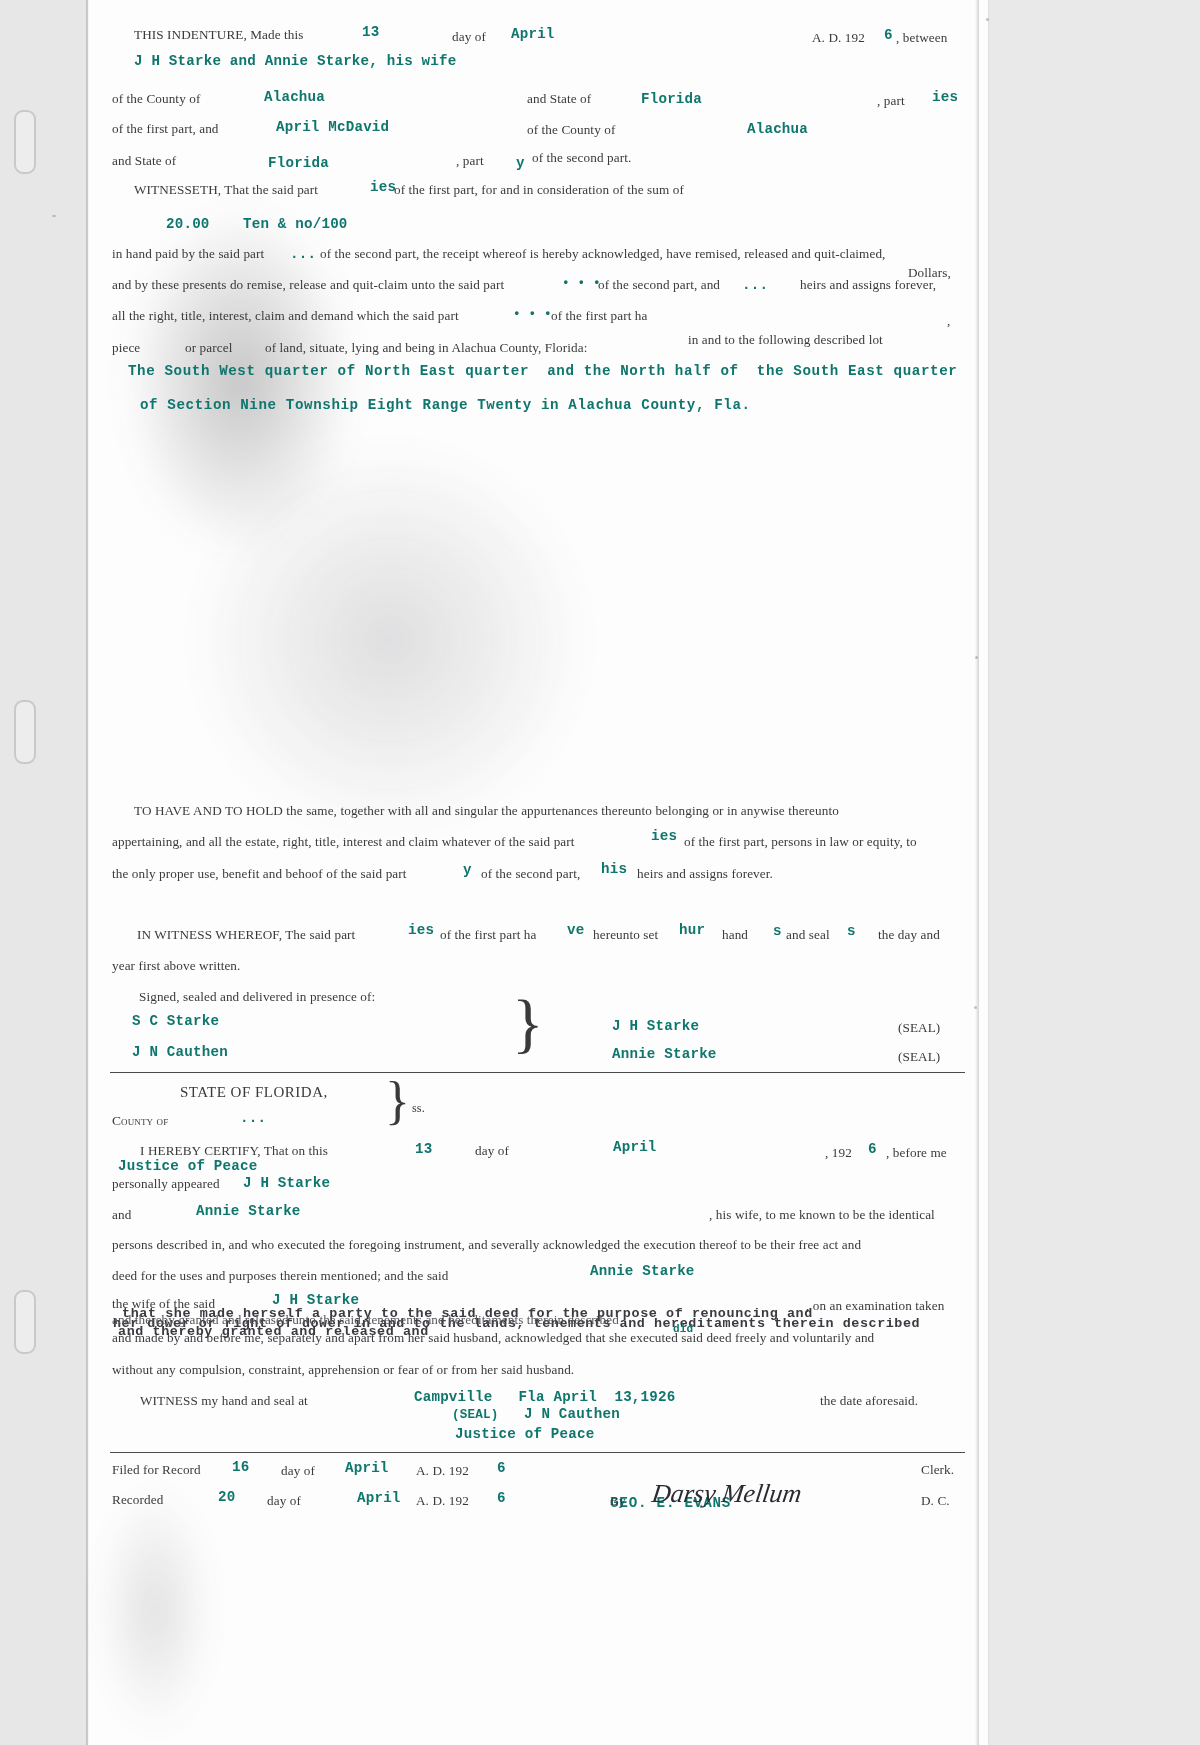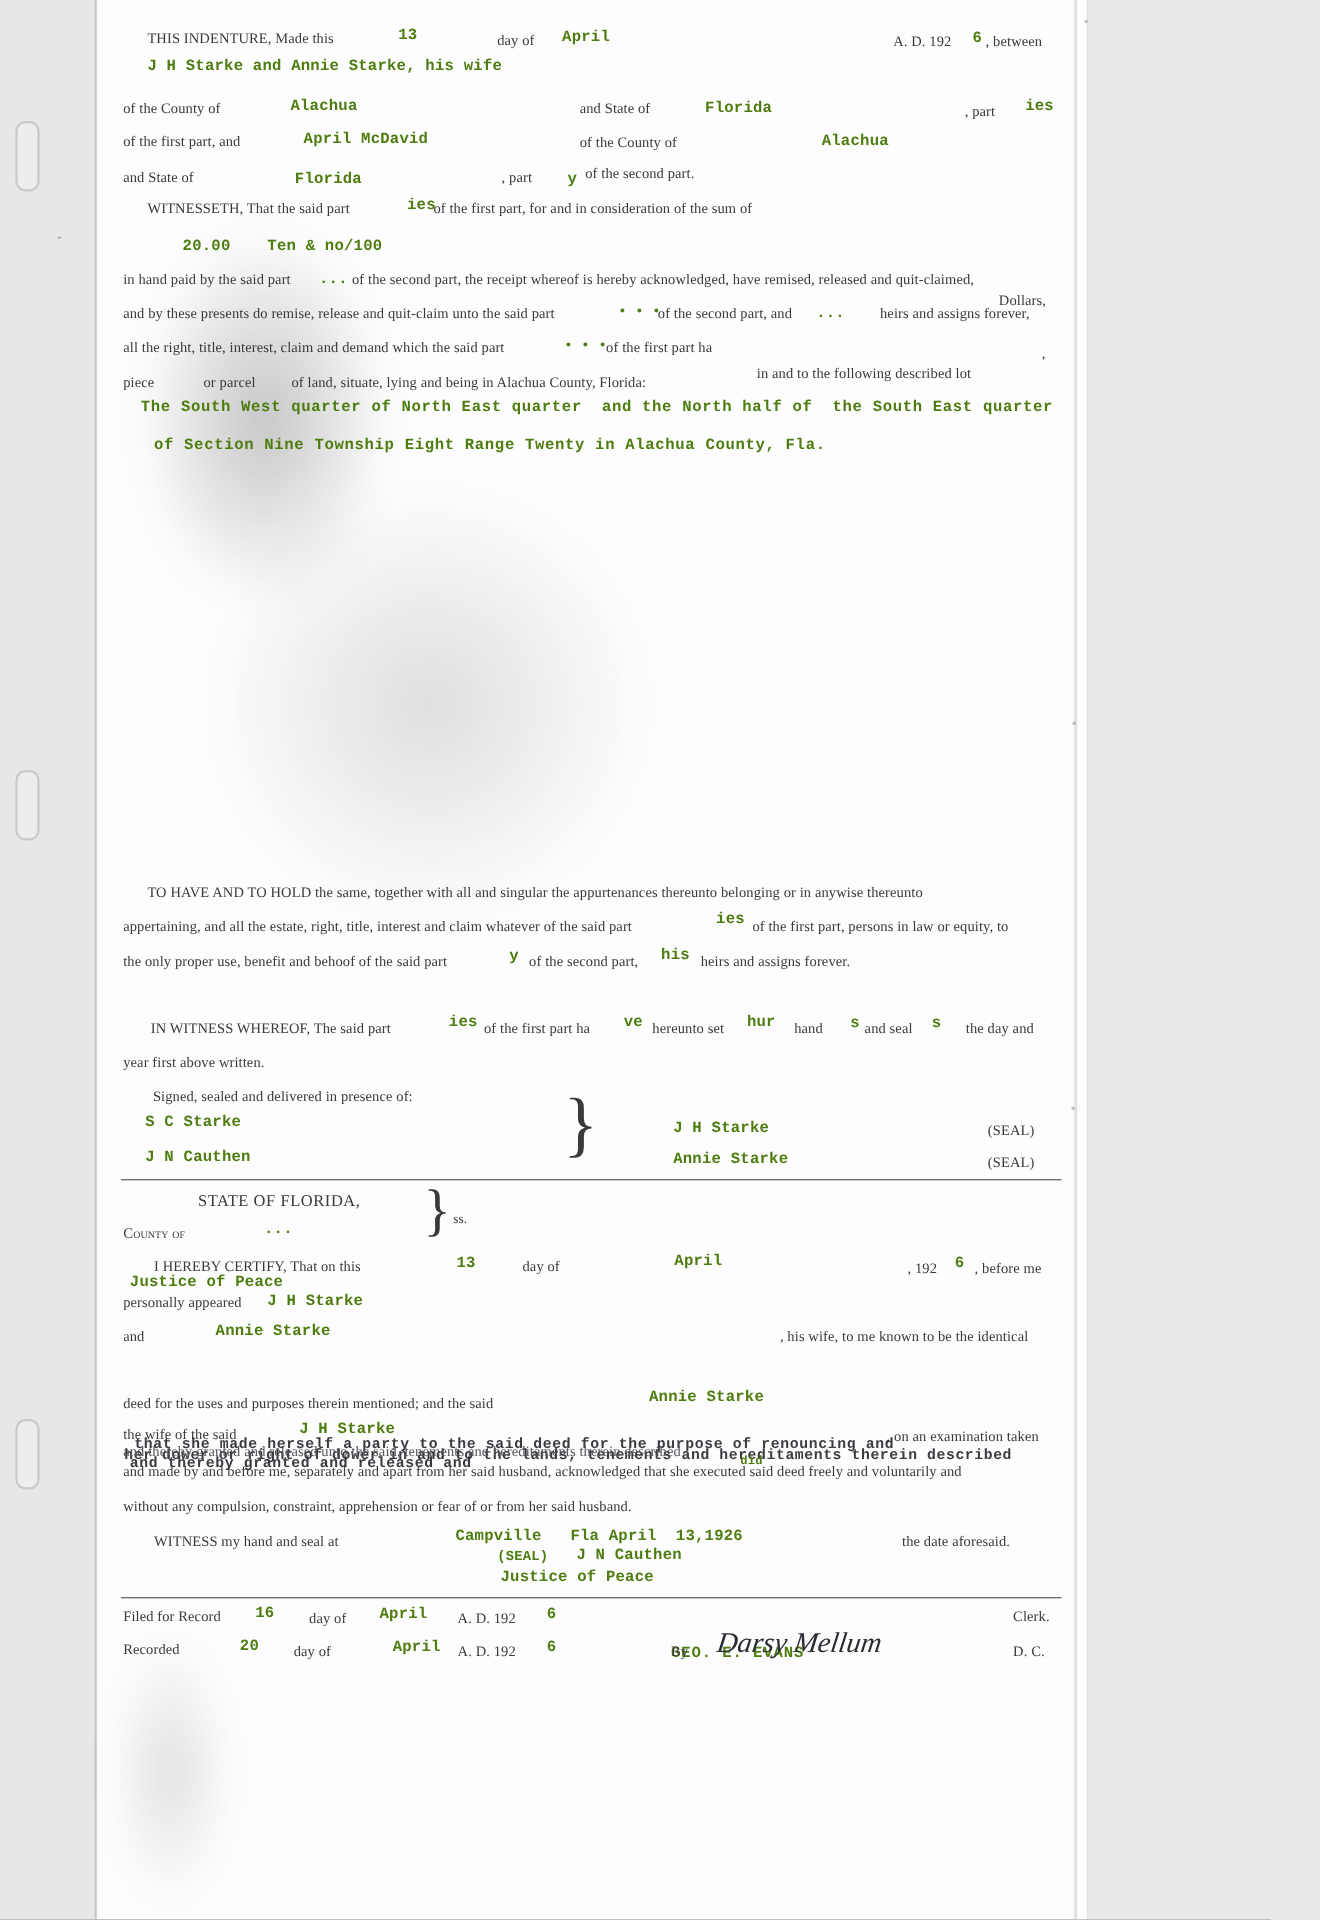--- a/index.html
+++ b/index.html
@@ -58,21 +58,21 @@
     color: #3a3a3d;
     white-space: pre;
     letter-spacing: 0.1px;
   }
   .t.sm { font-size: 12.2px; }
   .t.caps { font-variant: small-caps; }
   .ty {                      
     position: absolute;
     font-family: "Liberation Mono", "DejaVu Sans Mono", monospace;
     font-size: 14.2px;
-    color: #4d7c0f;
+    color: #0f766e;
     white-space: pre;
     font-weight: 700;
     letter-spacing: 0.2px;
   }
   .ty.sm { font-size: 12.6px; }
   .ty.tiny { font-size: 11px; }
   .ty.over { color: #2a2a30; opacity: .92; }
 
   .rule {
     position: absolute;
@@ -239,20 +239,21 @@
   <span class="t" style="left:886px; top:1145px;">, before me</span>
 
   <span class="ty" style="left:118px; top:1158px;">Justice of Peace</span>
   <span class="t" style="left:112px; top:1176px;">personally appeared</span>
   <span class="ty" style="left:243px; top:1175px;">J H Starke</span>
 
   <span class="t" style="left:112px; top:1207px;">and</span>
   <span class="ty" style="left:196px; top:1203px;">Annie Starke</span>
   <span class="t" style="left:709px; top:1207px;">, his wife, to me known to be the identical</span>
 
+  <span class="t" style="left:112px; top:1237px;">persons described in, and who executed the foregoing instrument, and severally acknowledged the execution thereof to be their free act and</span>
 
   <span class="t" style="left:112px; top:1268px;">deed for the uses and purposes therein mentioned; and the said</span>
   <span class="ty" style="left:590px; top:1263px;">Annie Starke</span>
 
   <span class="t" style="left:112px; top:1296px;">the wife of the said</span>
   <span class="ty" style="left:272px; top:1292px;">J H Starke</span>
   <span class="t" style="left:806px; top:1298px;">, on an examination taken</span>
 
   <span class="ty over" style="left:122px; top:1306px; font-size:13.4px; letter-spacing:0.6px;">that she made herself a party to the said deed for the purpose of renouncing and</span>
   <span class="ty over" style="left:113px; top:1316px; font-size:13.4px; letter-spacing:0.55px;">her dower or right of dower in and to the lands, tenements and hereditaments therein described</span>

